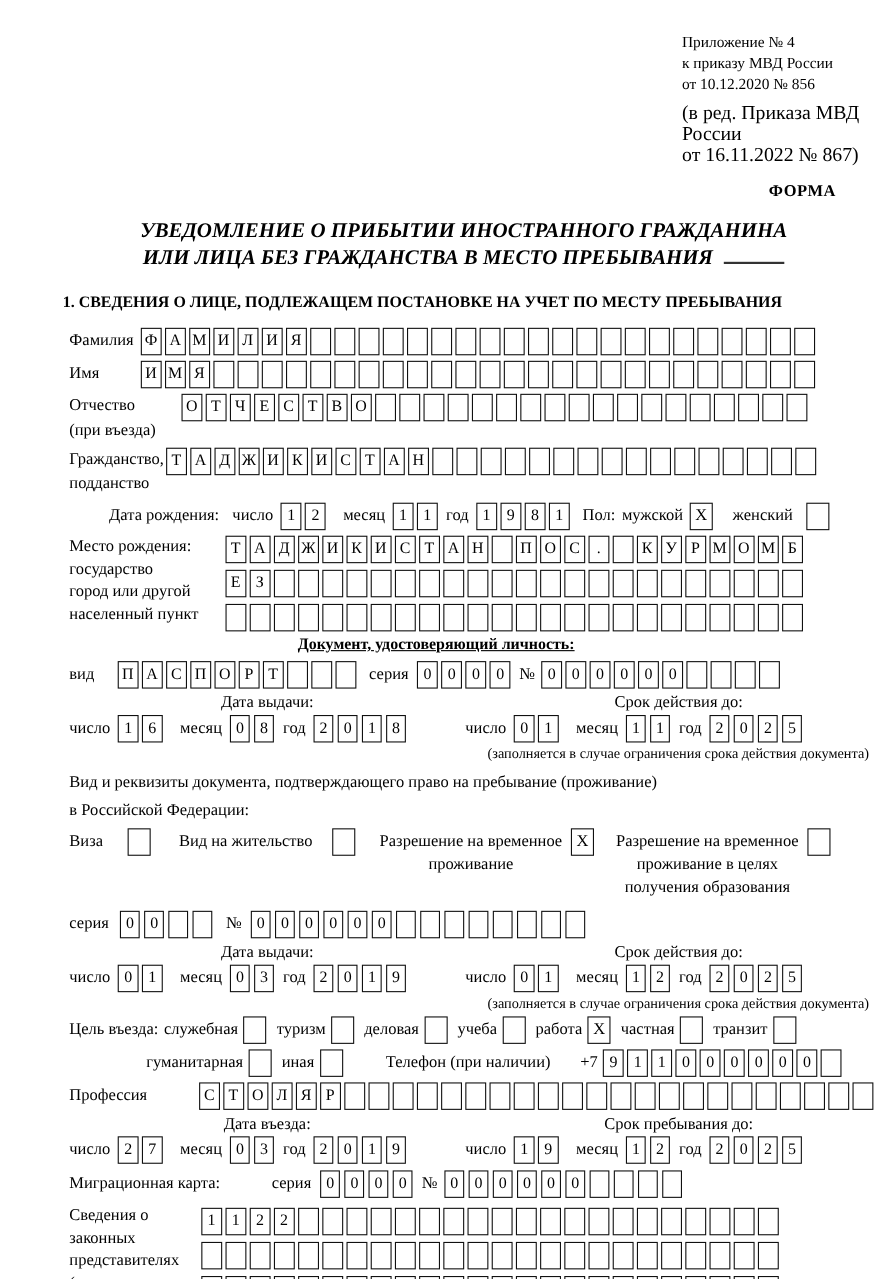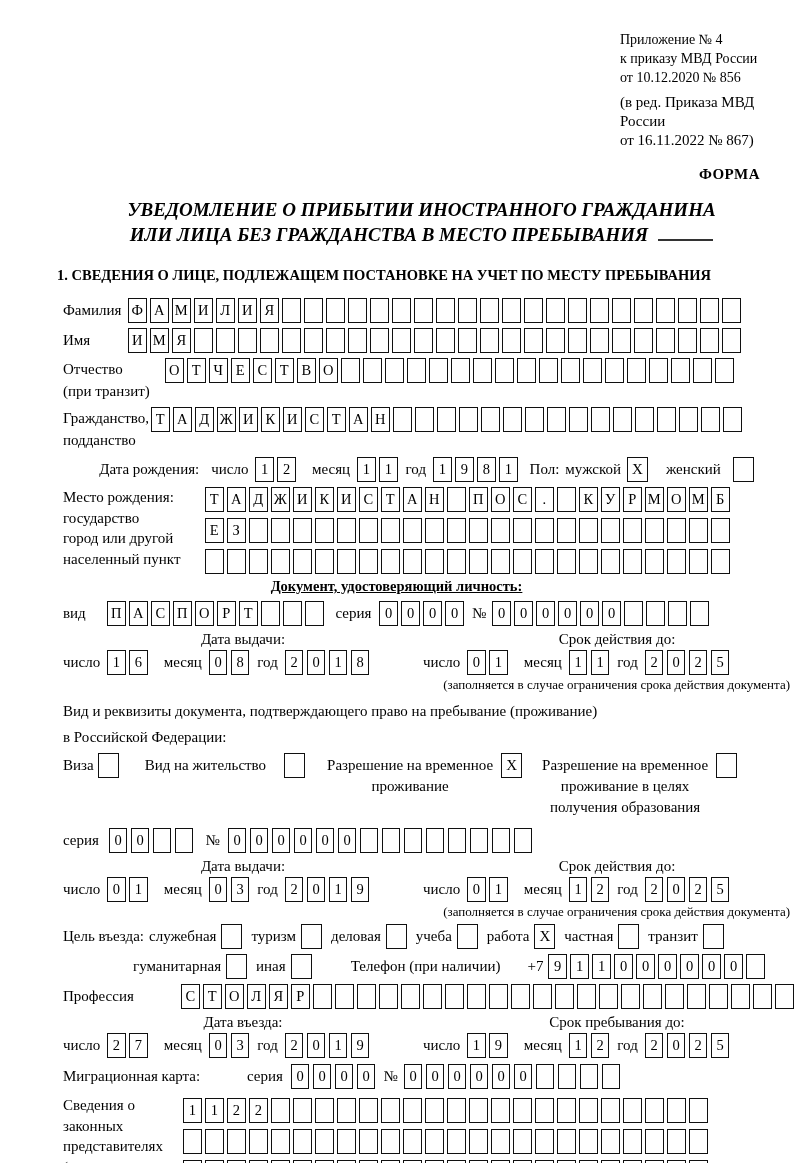--- a/index.html
+++ b/index.html
@@ -2,21 +2,21 @@
 <html><head>
 <meta charset="utf-8">
 <style>
   html,body{margin:0;padding:0;background:#fff;}
   .page{
     width:800px;height:1163px;box-sizing:border-box;background:#fff;color:#000;
     font-family:"Liberation Serif","DejaVu Serif",serif;font-size:15px;
     padding:30px 10px 16px 63px;overflow:hidden;position:relative;
   }
   .appendix{margin-left:557px;line-height:19px;font-size:14px;}
-  .appendix .small{font-size:15px;}
+  .appendix .small{font-size:18px;}
   .appendix .gap{margin-top:6px;}
   .forma{font-weight:bold;text-align:right;margin:16px 30px 0 0;font-size:15px;letter-spacing:.5px;}
   .title{text-align:center;font-weight:bold;font-size:19px;line-height:25px;margin:14px 0 0 -10px;font-style:italic;}
   .tblank{display:inline-block;width:55px;border-bottom:2px solid #333;height:14px;margin-left:10px;}
   .sec-heading{font-weight:bold;font-size:14.5px;margin:20px 0 14px -6px;}
   .frow{display:flex;align-items:center;margin-bottom:5px;}
   .frow.top{align-items:flex-start;}
   .lbl{flex:0 0 auto;}
   .lblstack{display:flex;flex-direction:column;line-height:22px;}
   .lblstack.tight{line-height:20.5px;}
@@ -39,21 +39,21 @@
   .dhead .r{width:340px;text-align:center;}
   .drow{display:flex;align-items:center;margin-bottom:2px;}
   .dg{display:flex;align-items:center;}
   .dg.l{width:360px;}
   .dlbl{margin-right:7px;}
   .dlbl.m{margin-left:16px;}
   .note{font-size:13px;text-align:right;margin:2px 0 4px 0;}
   .plain{margin:6px 0 2px 0;line-height:24px;}
   .optrow{display:flex;align-items:flex-start;margin:4px 0 10px 0;}
   .opt{display:flex;align-items:flex-start;}
-  .opt .olbl{line-height:25px;margin-right:4px;}
+  .opt .olbl{line-height:25px;margin-right:22px;}
   .optlines{display:flex;flex-direction:column;text-align:center;line-height:21px;margin-right:8px;padding-top:2px;}
   .purline{display:flex;align-items:center;margin-bottom:5px;}
   .purline .plbl{margin-right:5px;}
   .purline .checkbox{margin-right:9px;}
   .indent70{margin-left:70px;}
   .ml12{margin-left:12px;}.ml6{margin-left:6px;}.ml18{margin-left:18px;}.ml8{margin-left:8px;}
   .mr6{margin-right:6px;}.mr8{margin-right:8px;}.mr10{margin-right:10px;}
 </style>
 </head>
 <body>
@@ -143,21 +143,21 @@
         <span class="cell"></span>
         <span class="cell"></span>
         <span class="cell"></span>
         <span class="cell"></span>
       </span>
   </div>
 
   <div class="frow top">
     <span class="lbl w102 lblstack">
       <span>Отчество</span>
-      <span>(при транзит)</span>
+      <span>(при въезда)</span>
     </span>
     <span class="cells">
         <span class="cell">О</span>
         <span class="cell">Т</span>
         <span class="cell">Ч</span>
         <span class="cell">Е</span>
         <span class="cell">С</span>
         <span class="cell">Т</span>
         <span class="cell">В</span>
         <span class="cell">О</span>

